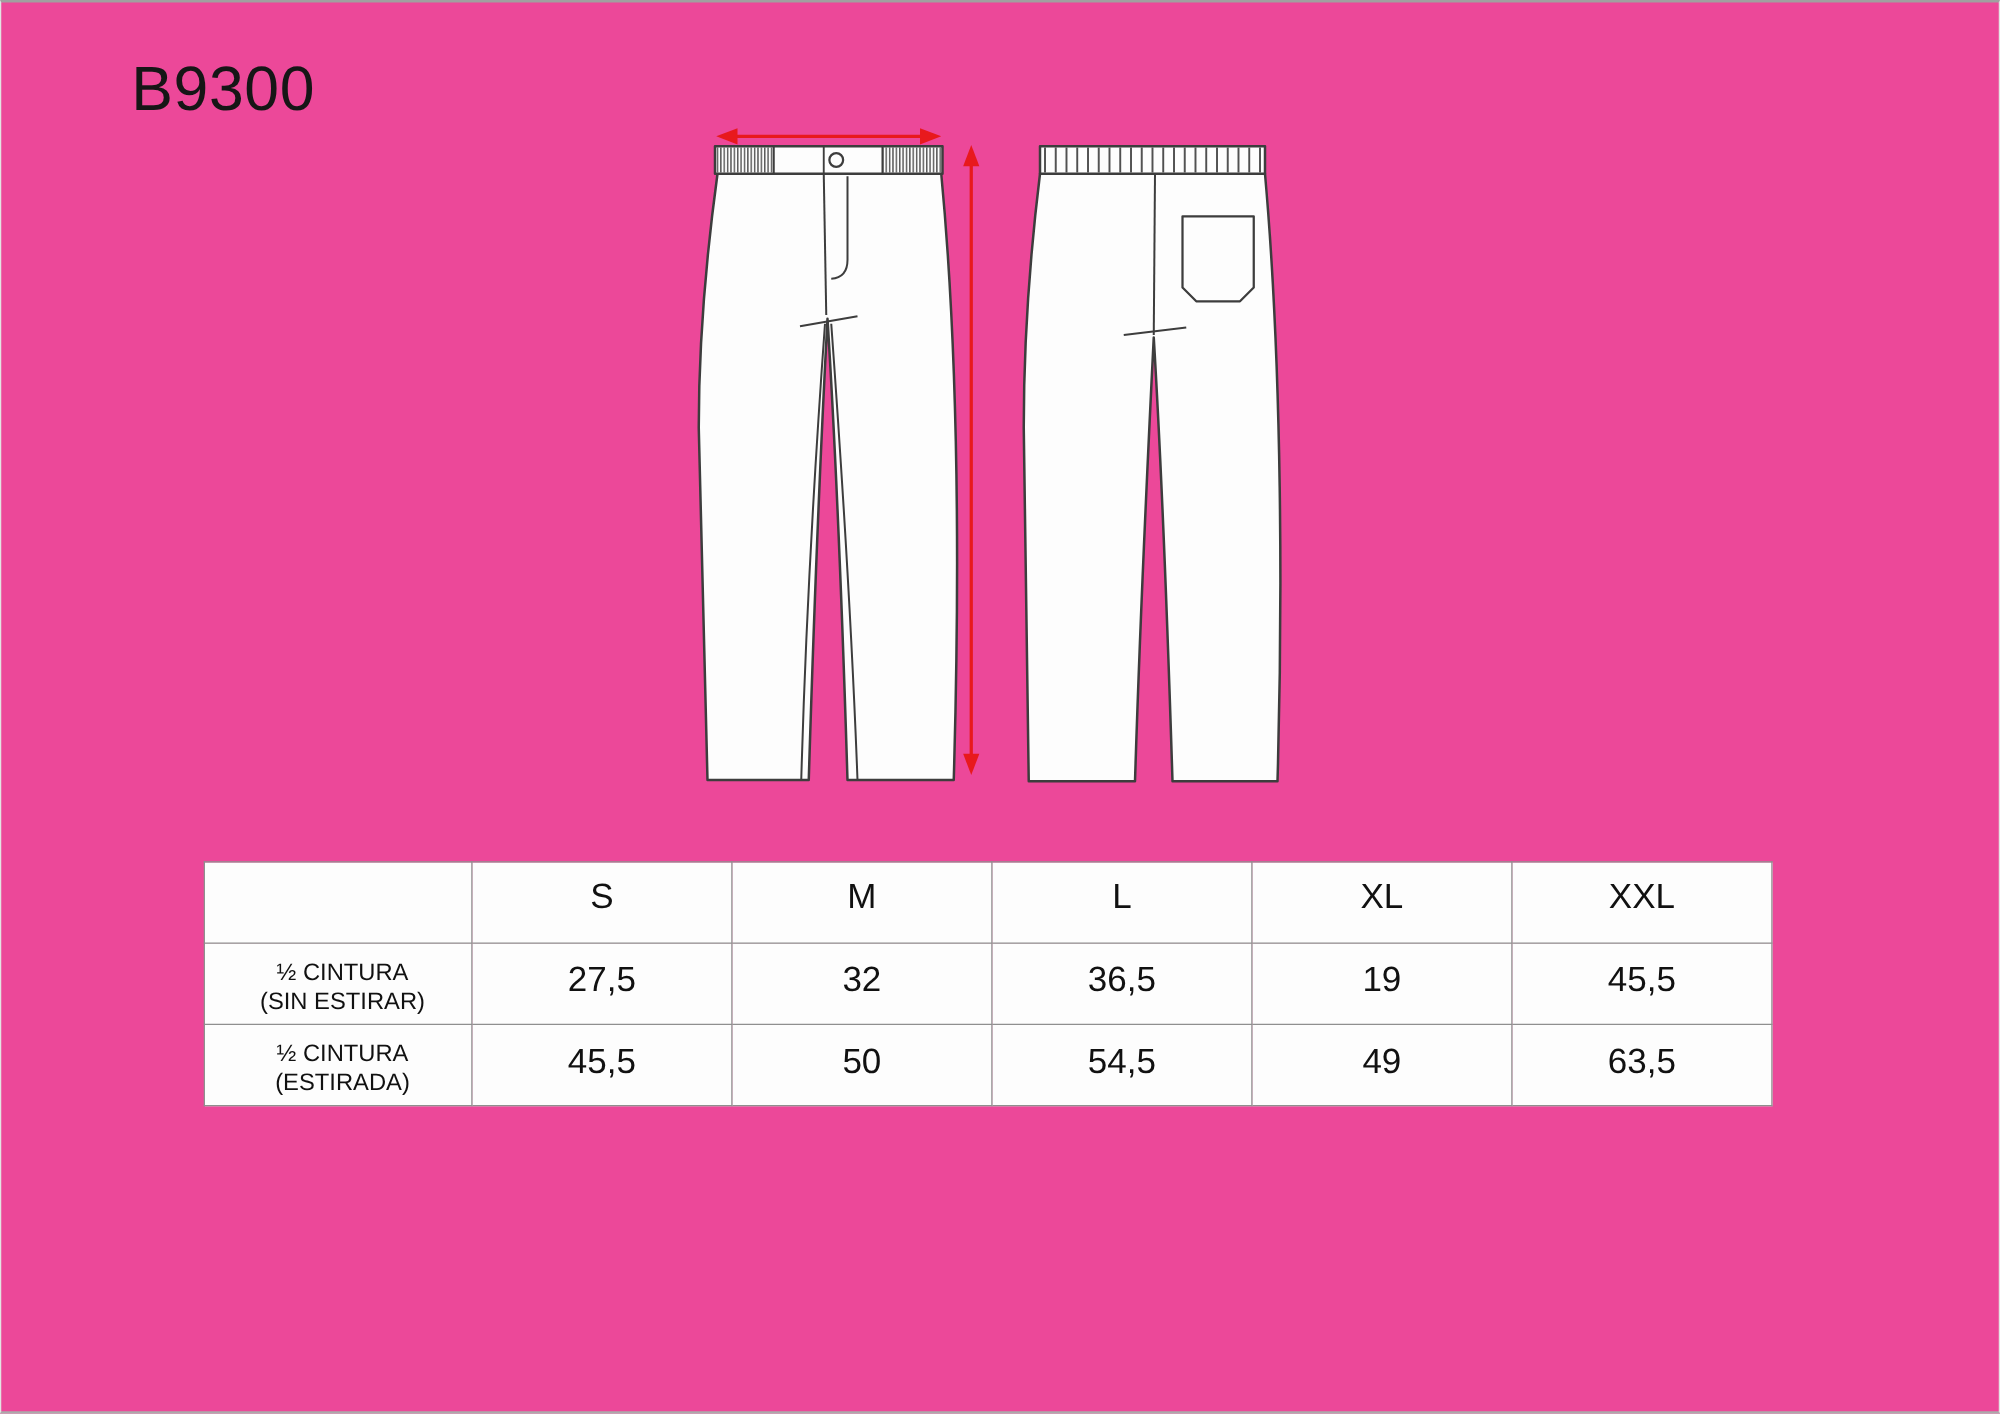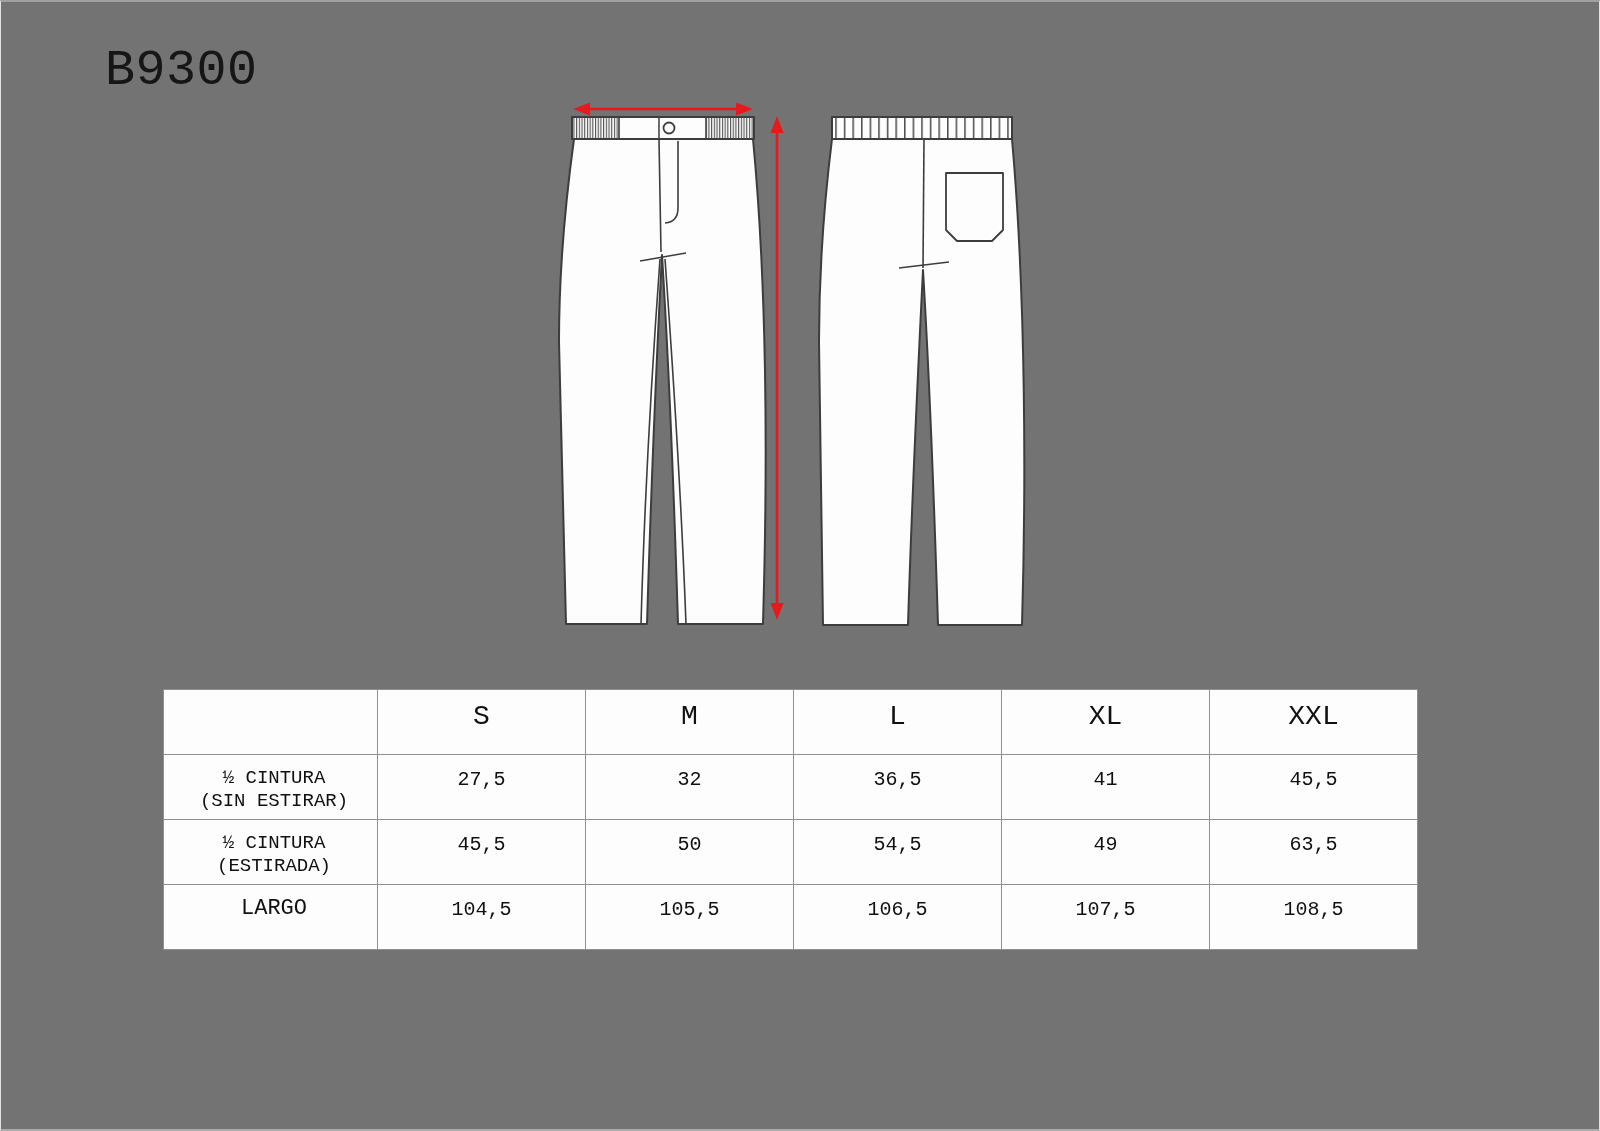--- a/index.html
+++ b/index.html
@@ -1,25 +1,25 @@
 <!DOCTYPE html>
 <html><head>
 <meta charset="utf-8">
 <style>
   html,body{margin:0;padding:0;background:#fff;}
   .page{
     position:relative;
     width:1600px;height:1131px;
-    background:#737373;
+    background:#ec4899;
     box-sizing:border-box;
     border:1px solid #e3e3e3;
     border-top:2px solid #a0a0a0;
     border-bottom:2px solid #ababab;
     overflow:hidden;
-    font-family:Liberation Mono, monospace;
+    font-family:Liberation Sans, sans-serif;
     color:#111;
     padding-left:12px;
   }
   .title{
     position:absolute;left:104px;top:40px;margin:0;
     font-size:50px;font-weight:400;letter-spacing:0.5px;color:#161616;
   }
   .diagram{position:absolute;left:0;top:0;}
   .size-table{
     position:absolute;left:162px;top:687px;
@@ -32,21 +32,21 @@
     vertical-align:top;
     background:#fdfdfd;
   }
   .size-table col.c-label{width:214px;}
   .size-table col.c-size{width:208px;}
   .size-table thead th{
     height:65px;font-size:28px;font-weight:400;text-align:center;padding-top:11px;
   }
   .size-table tbody tr{height:65px;}
   .size-table td.value{
-    font-size:20px;text-align:center;padding-top:13px;
+    font-size:28px;text-align:center;padding-top:13px;
   }
   .size-table td.rowlabel{
     text-align:center;padding:12px 6px 0 13px;font-size:19px;line-height:23px;
   }
   .size-table td.rowlabel.large{font-size:22px;}
   .footnotes{
     position:absolute;left:137px;top:1009px;
     font-size:20px;line-height:23px;color:#161616;
   }
 </style>
@@ -125,43 +125,33 @@
     </thead>
     <tbody>
       <tr>
         <td class="rowlabel">
           <div>½ CINTURA</div>
           <div>(SIN ESTIRAR)</div>
         </td>
         <td class="value">27,5</td>
         <td class="value">32</td>
         <td class="value">36,5</td>
-        <td class="value">41</td>
+        <td class="value">19</td>
         <td class="value">45,5</td>
       </tr>
       <tr>
         <td class="rowlabel">
           <div>½ CINTURA</div>
           <div>(ESTIRADA)</div>
         </td>
         <td class="value">45,5</td>
         <td class="value">50</td>
         <td class="value">54,5</td>
         <td class="value">49</td>
         <td class="value">63,5</td>
       </tr>
-      <tr>
-        <td class="rowlabel large">
-          <div>LARGO</div>
-        </td>
-        <td class="value">104,5</td>
-        <td class="value">105,5</td>
-        <td class="value">106,5</td>
-        <td class="value">107,5</td>
-        <td class="value">108,5</td>
-      </tr>
     </tbody>
   </table>
 
   <div class="footnotes">
   </div>
 
 </div>
 
 </body></html>

